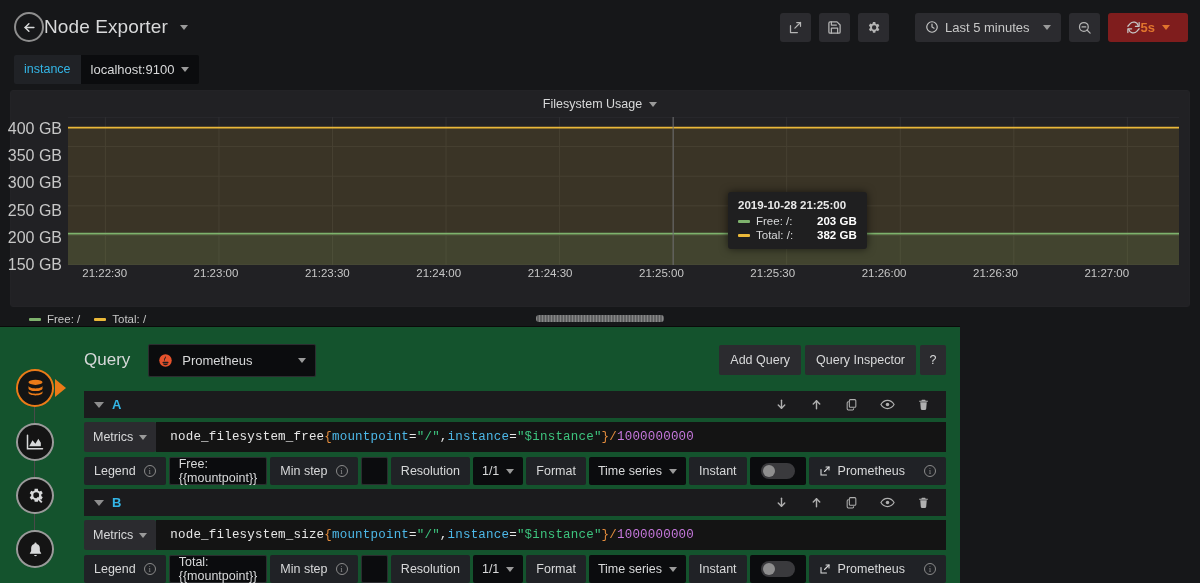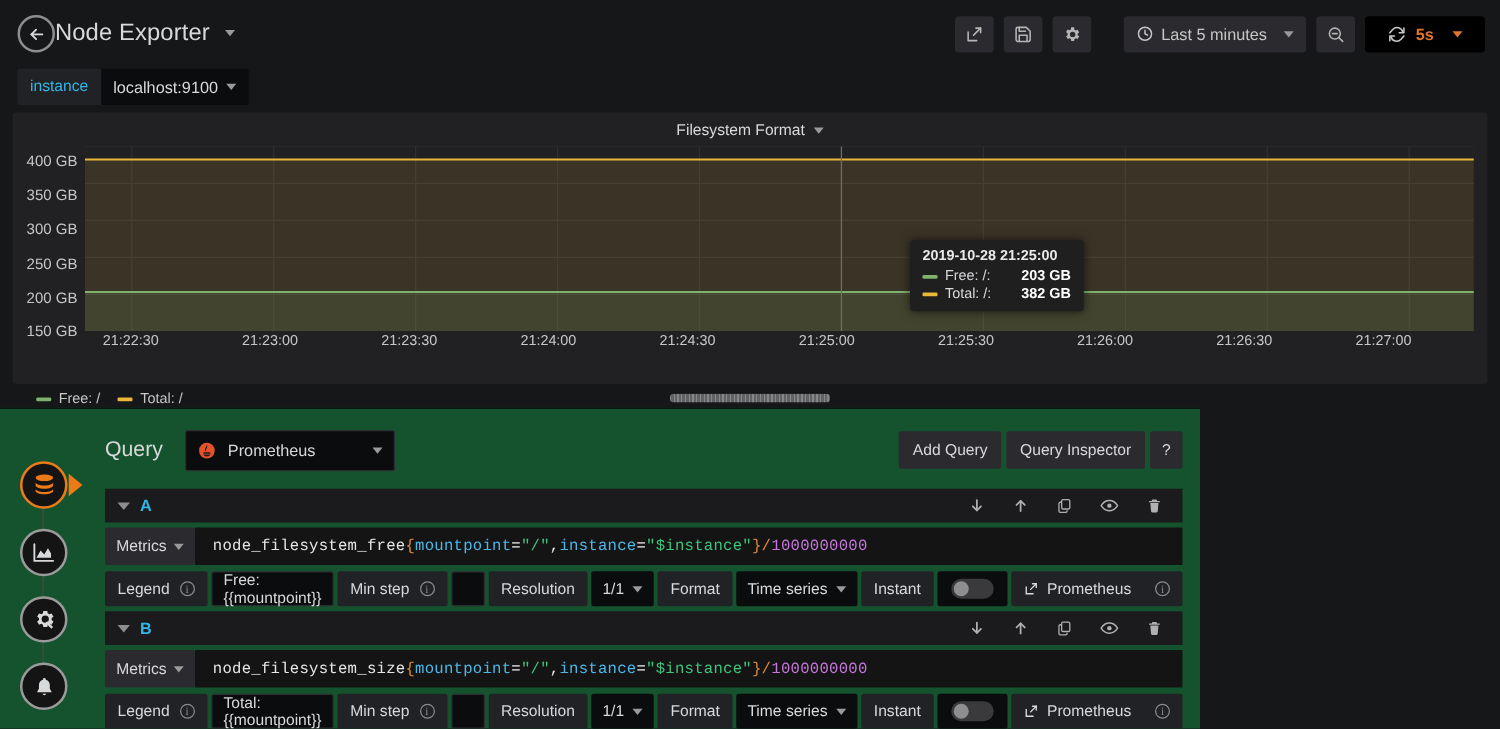--- a/index.html
+++ b/index.html
@@ -43,22 +43,22 @@
     display: flex; align-items: center; justify-content: center;
     color: #b5b5b5; cursor: pointer; padding: 0 8px;
   }
   .tb-group {
     height: 29px; background: #2b2b2f; border-radius: 3px;
     display: flex; align-items: center; color: #c7c7c7; font-size: 13px;
     padding: 0 10px; gap: 6px; cursor: pointer; white-space: nowrap;
   }
   .tb-split { display: flex; align-items: center; gap: 8px; margin-left: 18px; }
   .refresh-group {
-    height: 29px; background: #000000; border-radius: 3px;
-    display: flex; align-items: center; padding: 0 18px; gap: 8px; cursor: pointer;
+    height: 29px; background: #7f1d1d; border-radius: 3px;
+    display: flex; align-items: center; padding: 0 18px; gap: 0; cursor: pointer;
   }
   .refresh-int { color: #e0752d; font-size: 13px; font-weight: bold; }
 
   
   .varbar { height: 30px; display: flex; align-items: center; padding-left: 14px; }
   .var-wrap { display: flex; align-items: stretch; height: 29px; }
   .var-label {
     background: #202226; color: #33b5e5; font-size: 12.5px;
     display: flex; align-items: center; padding: 0 10px; border-radius: 2px 0 0 2px;
   }
@@ -77,21 +77,21 @@
   .panel-header {
     height: 26px; display: flex; align-items: center; justify-content: center;
     font-size: 12.5px; color: #d8d9da; cursor: pointer;
   }
   .chart-area { position: relative; height: 188px; }
 
   .axis-y {
     position: absolute; left: 0; top: 0; width: 57px; height: 148px;
   }
   .ytick {
-    position: absolute; right: 6px; font-size: 12px; color: #c7c7c7;
+    position: absolute; right: 6px; font-size: 16px; color: #c7c7c7;
     transform: translateY(-50%); white-space: nowrap;
   }
   .plot {
     position: absolute; left: 57px; right: 10px; top: 0; height: 148px;
     overflow: hidden;
   }
   .xaxis { position: absolute; left: 57px; right: 10px; top: 150px; height: 18px; }
   .xtick {
     position: absolute; font-size: 11.5px; color: #c7c7c7;
     transform: translateX(-50%); white-space: nowrap; top: 0;
@@ -305,21 +305,21 @@
     <div class="var-value">
       <span>localhost:9100</span>
       <span class="caret-sm" style="margin-left:0"></span>
     </div>
   </div>
 </div>
 
 <div class="panel-wrap">
   <div class="panel">
     <div class="panel-header">
-      <span>Filesystem Format</span>
+      <span>Filesystem Usage</span>
       <span class="caret-sm"></span>
     </div>
 
     <div class="chart-area">
       <div class="axis-y">
         <div class="ytick" style="top:12px">400 GB</div>
         <div class="ytick" style="top:39.2px">350 GB</div>
         <div class="ytick" style="top:66.4px">300 GB</div>
         <div class="ytick" style="top:93.6px">250 GB</div>
         <div class="ytick" style="top:120.8px">200 GB</div>

